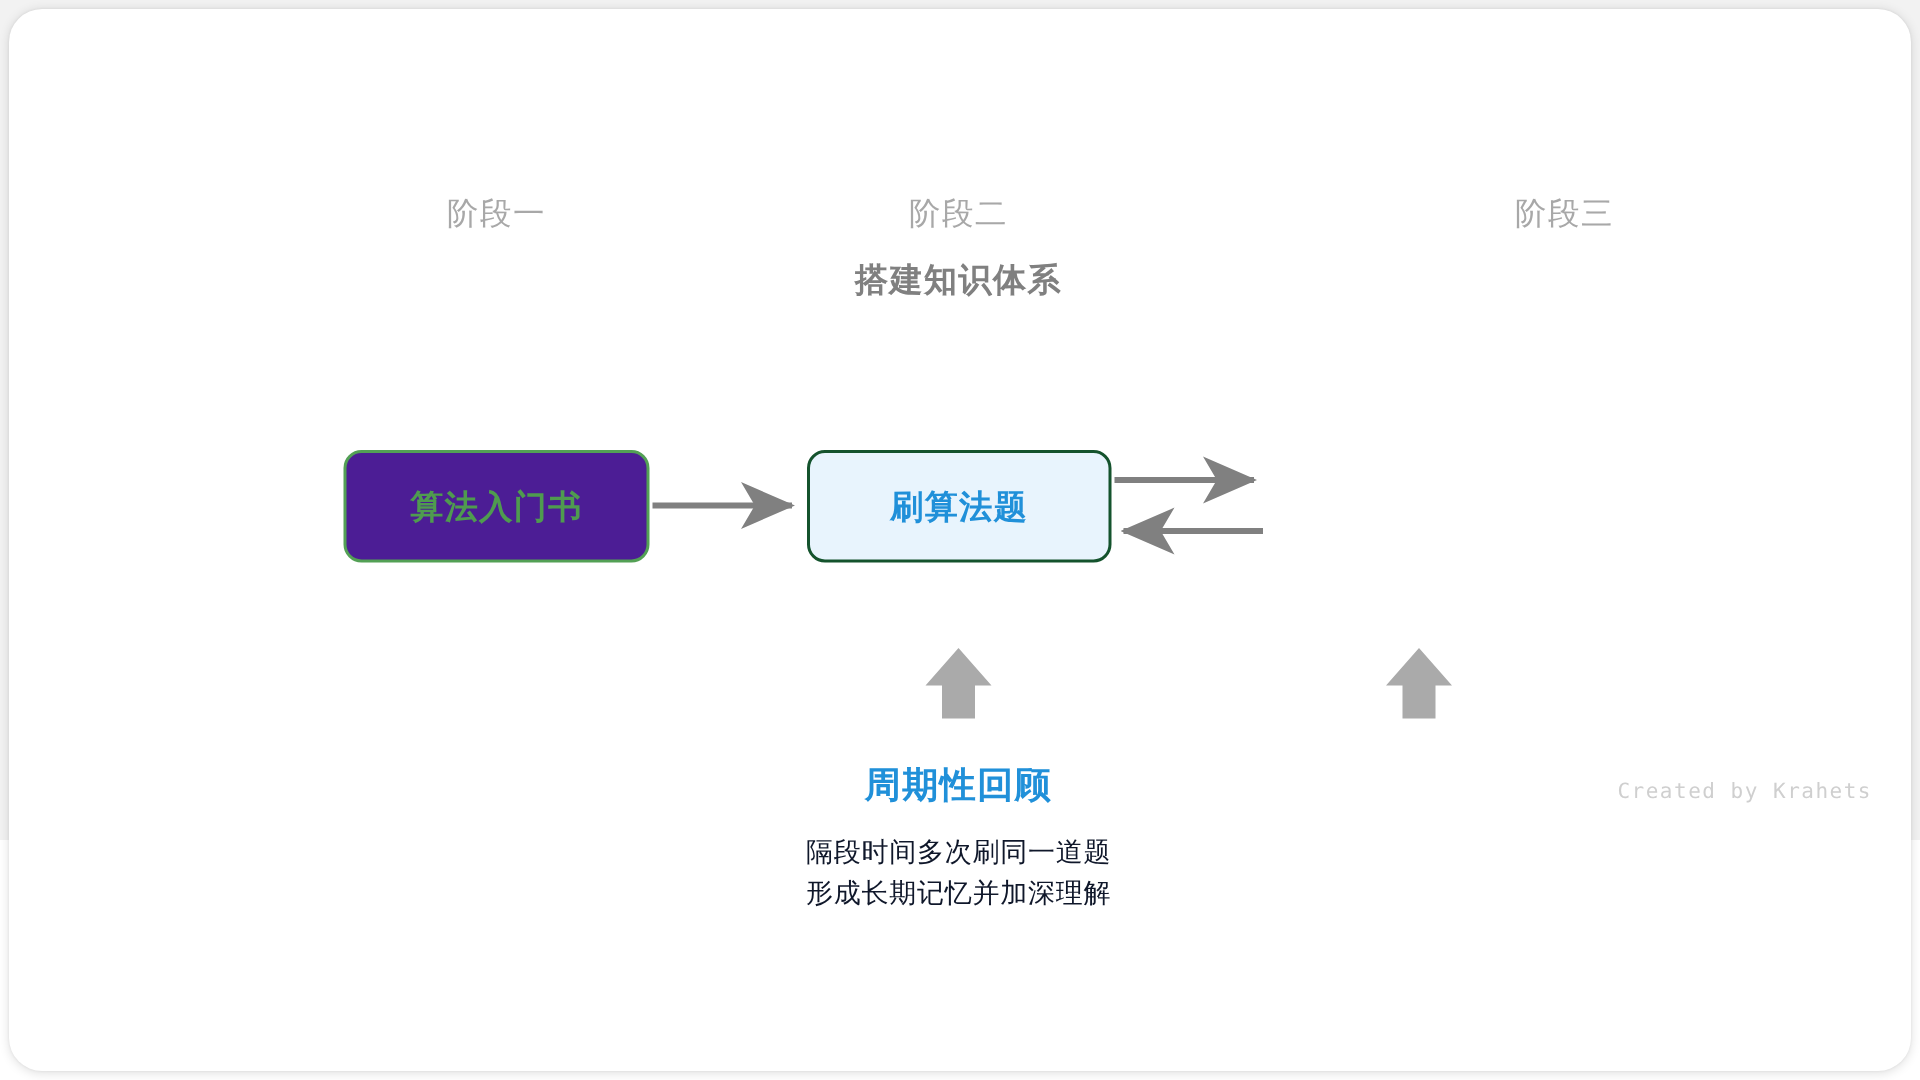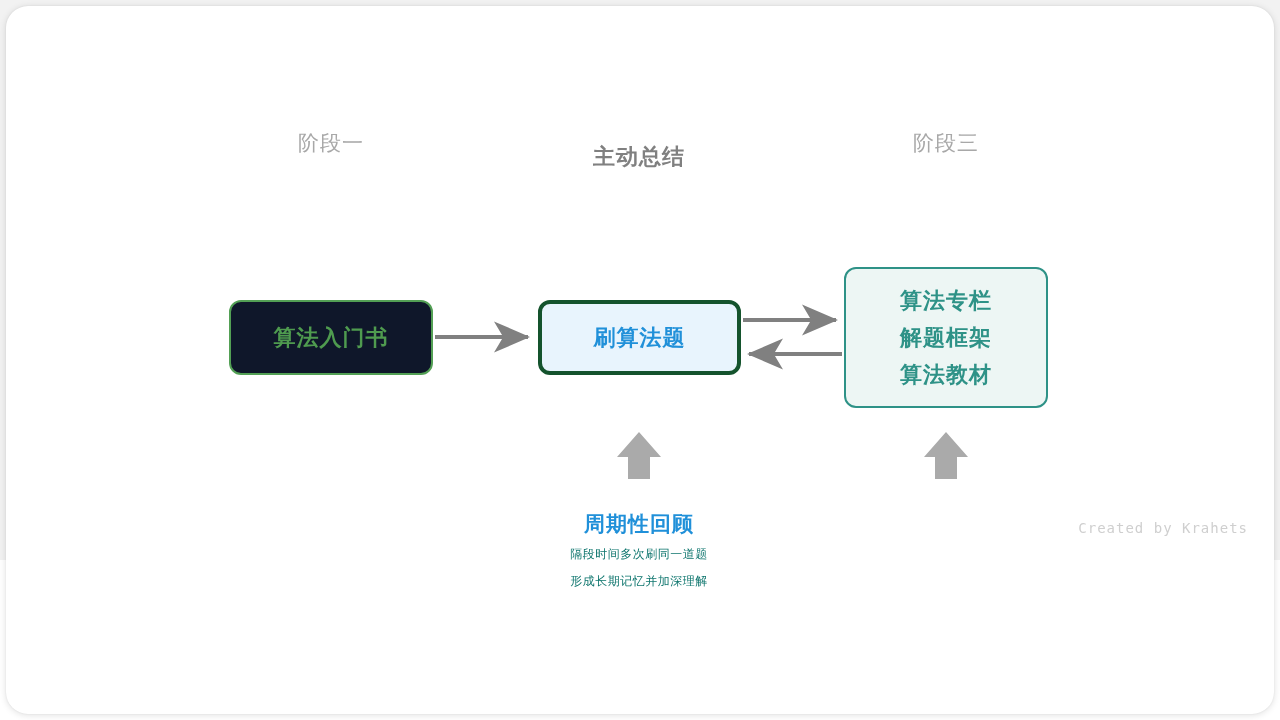--- a/index.html
+++ b/index.html
@@ -54,53 +54,53 @@
     color: #808080;
     font-weight: bold;
     line-height: 32px;
     letter-spacing: 1px;
     margin-top: 13px;
     white-space: nowrap;
   }
 
   #stage-1 { left: 201px; top: 128px; }
   #stage-2 { left: 509px; top: 128px; }
-  #stage-3 { left: 816px; top: 128px; }
+  #stage-3 { left: 816px; top: 128px; text-align: right; }
 
   
   .node {
     position: absolute;
     box-sizing: border-box;
     border-radius: 12px;
     display: flex;
     flex-direction: column;
     align-items: center;
     justify-content: center;
     font-weight: bold;
     letter-spacing: 1px;
   }
 
   #node-book {
     left: 229px;
     top: 300px;
     width: 204px;
     height: 75px;
-    background: #0f172a;
+    background: #4c1d95;
     border: 2px solid #53a055;
     color: #4f9b4f;
     font-size: 22px;
   }
 
   #node-practice {
     left: 538px;
     top: 300px;
     width: 203px;
     height: 75px;
     background: #e8f4fd;
-    border: 4px solid #14532d;
+    border: 2px solid #14532d;
     color: #2090d9;
     font-size: 22px;
   }
 
   #node-resources {
     left: 844px;
     top: 267px;
     width: 204px;
     height: 141px;
     background: #edf6f4;
@@ -121,31 +121,31 @@
     pointer-events: none;
   }
 
   
   .annotation {
     position: absolute;
     width: 300px;
     text-align: center;
   }
   .annotation-title {
-    font-size: 21px;
+    font-size: 24px;
     font-weight: bold;
     letter-spacing: 1px;
     line-height: 30px;
     white-space: nowrap;
   }
   .annotation-body {
-    font-size: 12px;
-    color: #0f766e;
+    font-size: 18px;
+    color: #0f172a;
     line-height: 27px;
-    margin-top: 2px;
+    margin-top: 16px;
     letter-spacing: 0.5px;
     white-space: nowrap;
   }
   #annotation-review { left: 489px; top: 509px; }
   #annotation-review .annotation-title { color: #2090d9; }
   #annotation-summary { left: 796px; top: 509px; }
   #annotation-summary .annotation-title { color: #2e9287; }
 
   
   #credit {
@@ -165,21 +165,22 @@
 
 <div id="canvas">
 
   <div class="card"></div>
 
   <div class="stage" id="stage-1">
     <div class="stage-sub">阶段一</div>
   </div>
 
   <div class="stage" id="stage-2">
-    <div class="stage-title">主动总结</div>
+    <div class="stage-sub">阶段二</div>
+    <div class="stage-title">搭建知识体系</div>
   </div>
 
   <div class="stage" id="stage-3">
     <div class="stage-sub">阶段三</div>
   </div>
 
   <svg id="connectors" viewBox="0 0 1280 720" width="1280" height="720">
     <defs>
       <marker id="arrow-right" markerWidth="9" markerHeight="9" refX="8.5" refY="4.5" orient="auto" markerUnits="strokeWidth">
         <path d="M0,0.6 L9,4.5 L0,8.4 L2.3,4.5 Z" fill="#808080"></path>
@@ -211,25 +212,20 @@
   </svg>
 
   <div class="node" id="node-book">
     <span>算法入门书</span>
   </div>
 
   <div class="node" id="node-practice">
     <span>刷算法题</span>
   </div>
 
-  <div class="node" id="node-resources">
-    <span class="line">算法专栏</span>
-    <span class="line">解题框架</span>
-    <span class="line">算法教材</span>
-  </div>
 
   <div class="annotation" id="annotation-review">
     <div class="annotation-title">周期性回顾</div>
     <div class="annotation-body">
       <div>隔段时间多次刷同一道题</div>
       <div>形成长期记忆并加深理解</div>
     </div>
   </div>
 
 

